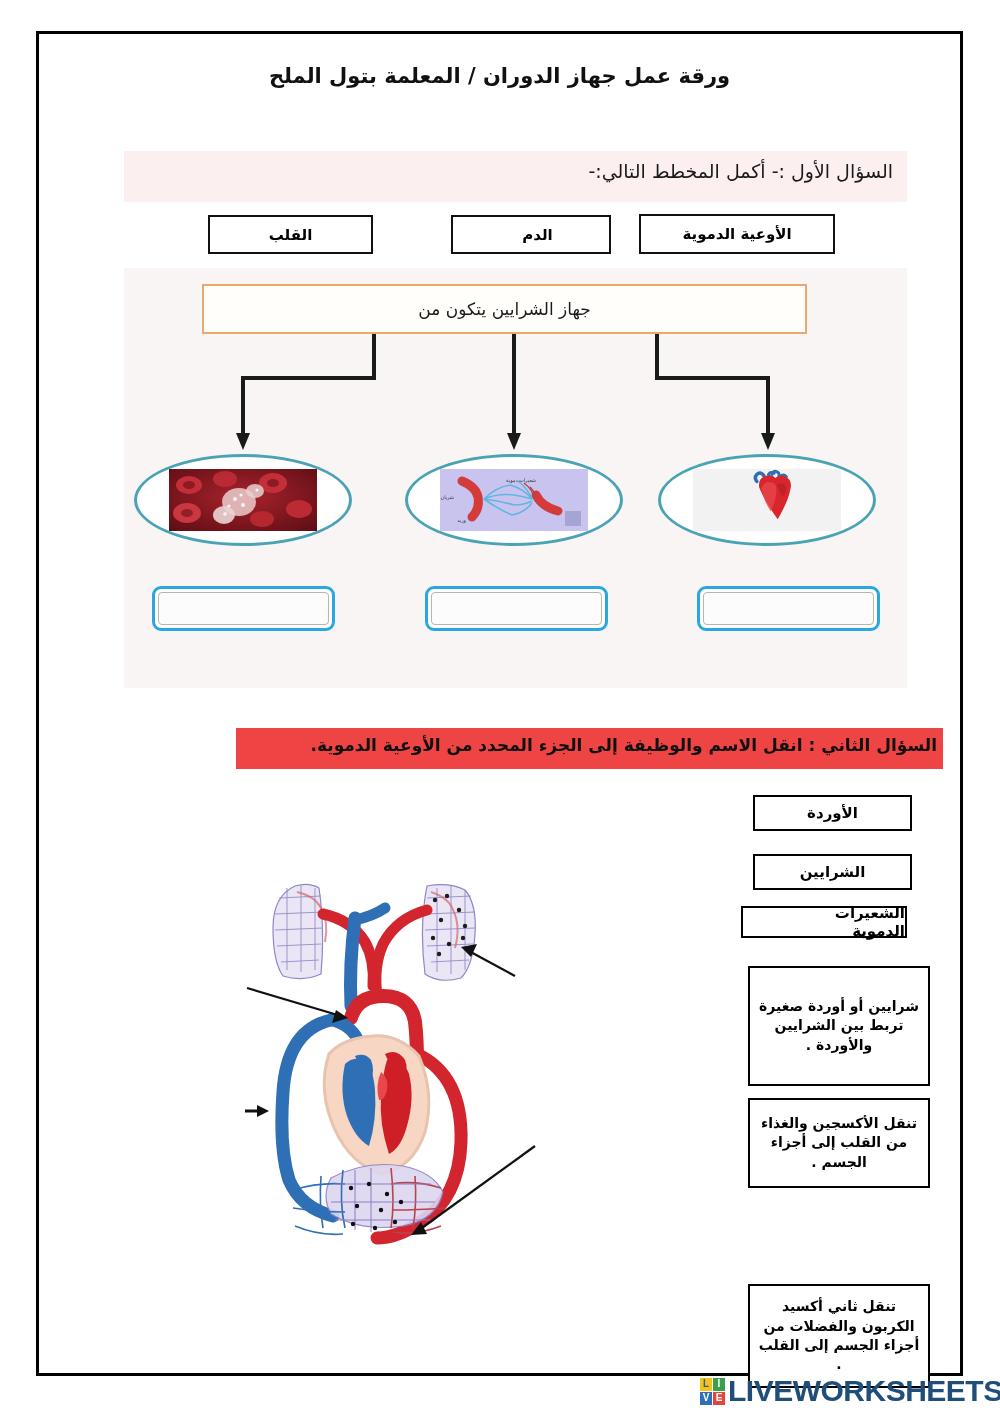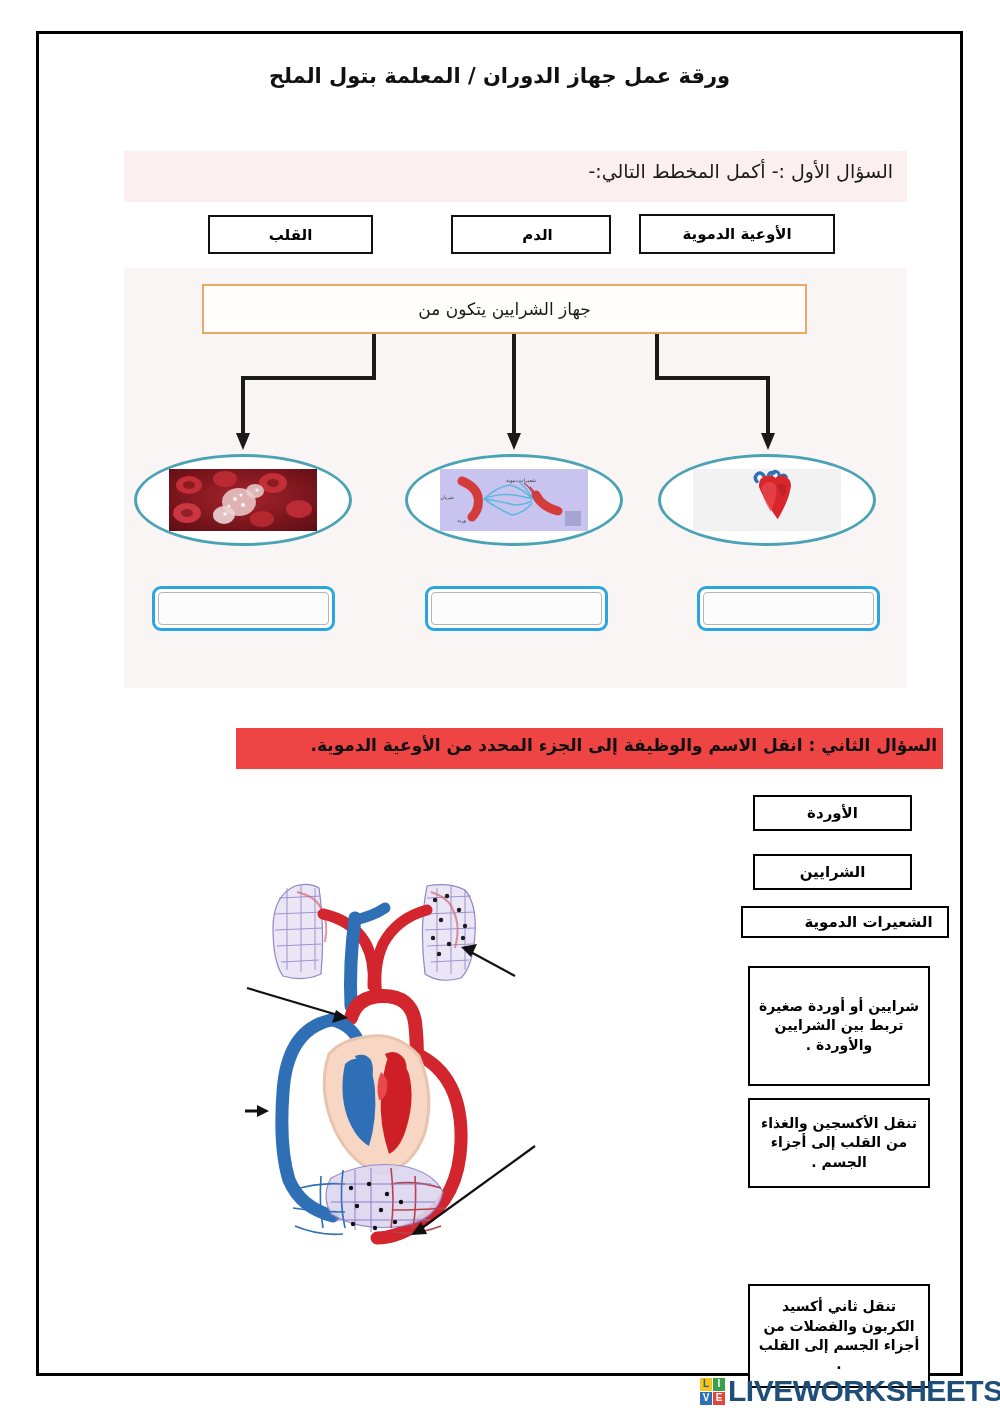--- a/index.html
+++ b/index.html
@@ -143,21 +143,21 @@
     position:absolute;
     box-sizing:border-box;
     border:2px solid #000000;
     background:#ffffff;
     display:flex;align-items:center;justify-content:center;
     font-size:15px;font-weight:bold;color:#000000;
     direction:rtl;
   }
   #label-veins{left:753px;top:795px;width:159px;height:36px;}
   #label-arteries{left:753px;top:854px;width:159px;height:36px;}
-  #label-capillaries{left:741px;top:906px;width:208px;height:32px;padding-left:47px;}
+  #label-capillaries{left:741px;top:906px;width:166px;height:32px;padding-left:47px;}
   
   .func-box{
     position:absolute;
     box-sizing:border-box;
     border:2px solid #000000;
     background:#ffffff;
     display:flex;align-items:center;justify-content:center;
     text-align:center;
     font-size:14px;font-weight:bold;color:#000000;
     direction:rtl;

